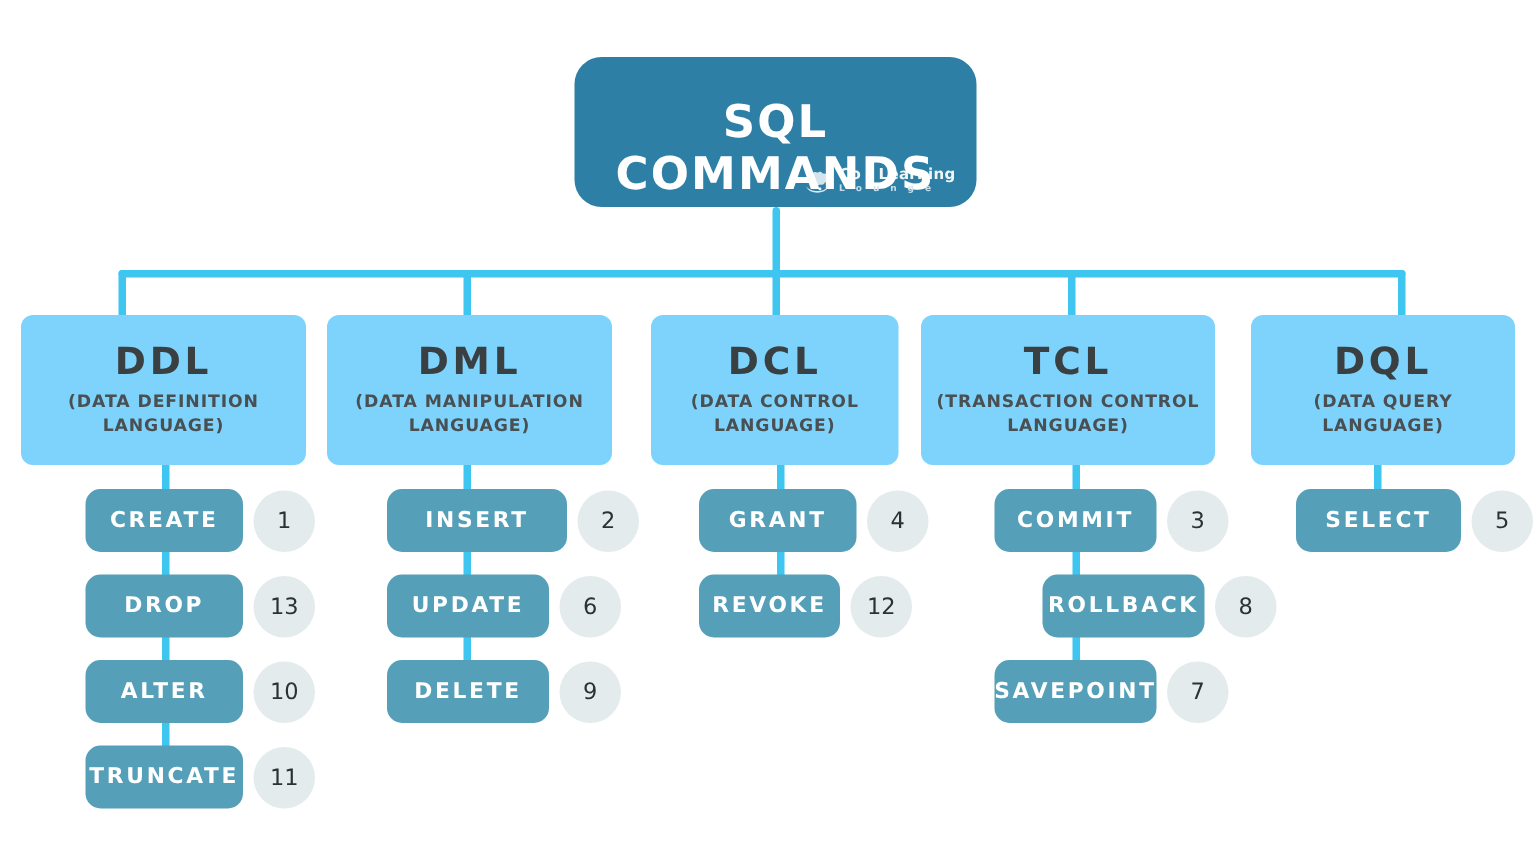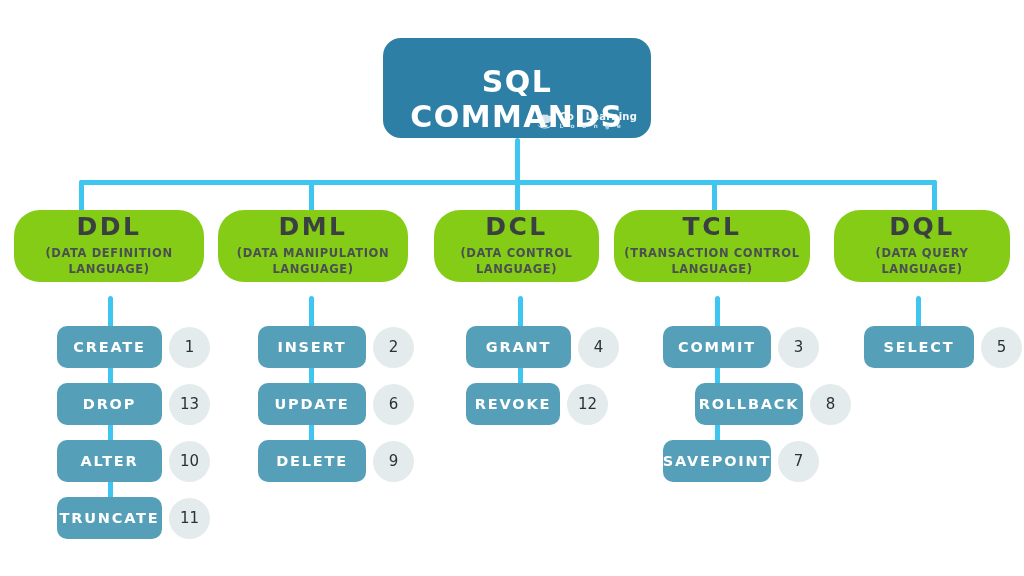--- a/index.html
+++ b/index.html
@@ -75,23 +75,23 @@
     font-size: 6px;
     font-weight: bold;
     letter-spacing: 2.6px;
     white-space: nowrap;
   }
 
   
   .cat {
     position: absolute;
     top: 210px;
-    height: 72px;
-    background: #84cc16;
-    border-radius: 26px;
+    height: 100px;
+    background: #7dd3fc;
+    border-radius: 8px;
     box-sizing: border-box;
     display: flex;
     flex-direction: column;
     align-items: center;
     justify-content: center;
     padding: 0 8px;
   }
   .cat-abbr {
     color: #3a3f41;
     font-size: 25px;
@@ -197,21 +197,21 @@
   <div class="cmd-row" style="left:57px; top:497px;">
     <div class="cmd-pill" style="width:105px;">TRUNCATE</div>
     <div class="cmd-badge">11</div>
   </div>
 
   <div class="cat" style="left:218px; width:190px;">
     <div class="cat-abbr">DML</div>
     <div class="cat-full">(DATA MANIPULATION LANGUAGE)</div>
   </div>
   <div class="cmd-row" style="left:258px; top:326px;">
-    <div class="cmd-pill" style="width:108px;">INSERT</div>
+    <div class="cmd-pill" style="width:120px;">INSERT</div>
     <div class="cmd-badge">2</div>
   </div>
   <div class="cmd-row" style="left:258px; top:383px;">
     <div class="cmd-pill" style="width:108px;">UPDATE</div>
     <div class="cmd-badge">6</div>
   </div>
   <div class="cmd-row" style="left:258px; top:440px;">
     <div class="cmd-pill" style="width:108px;">DELETE</div>
     <div class="cmd-badge">9</div>
   </div>

